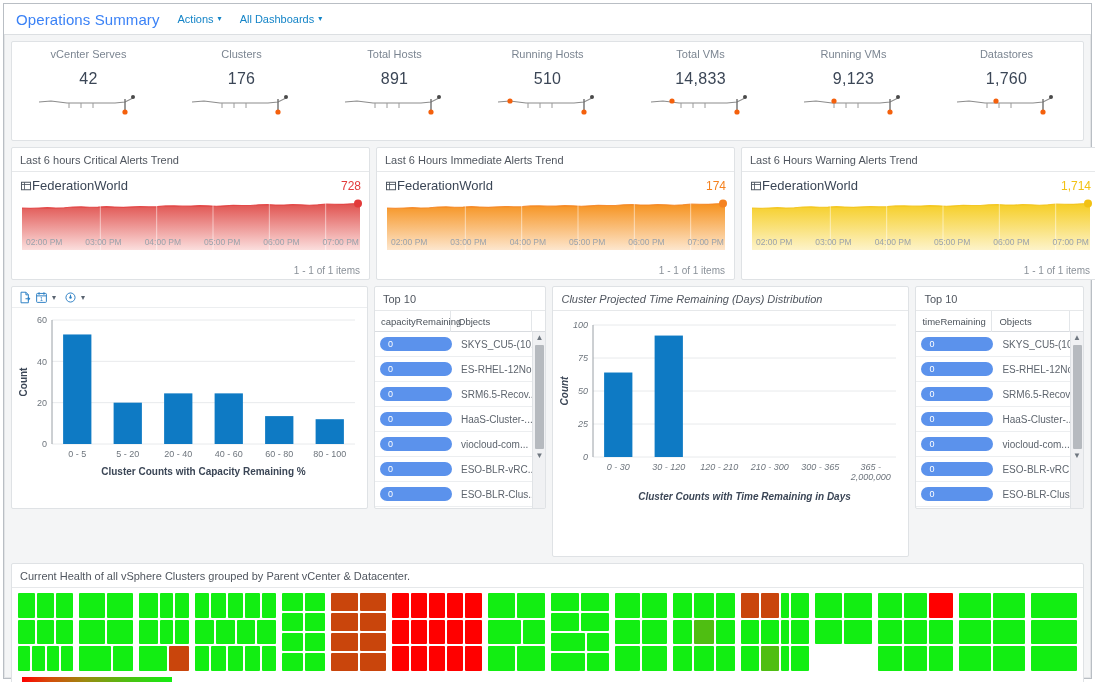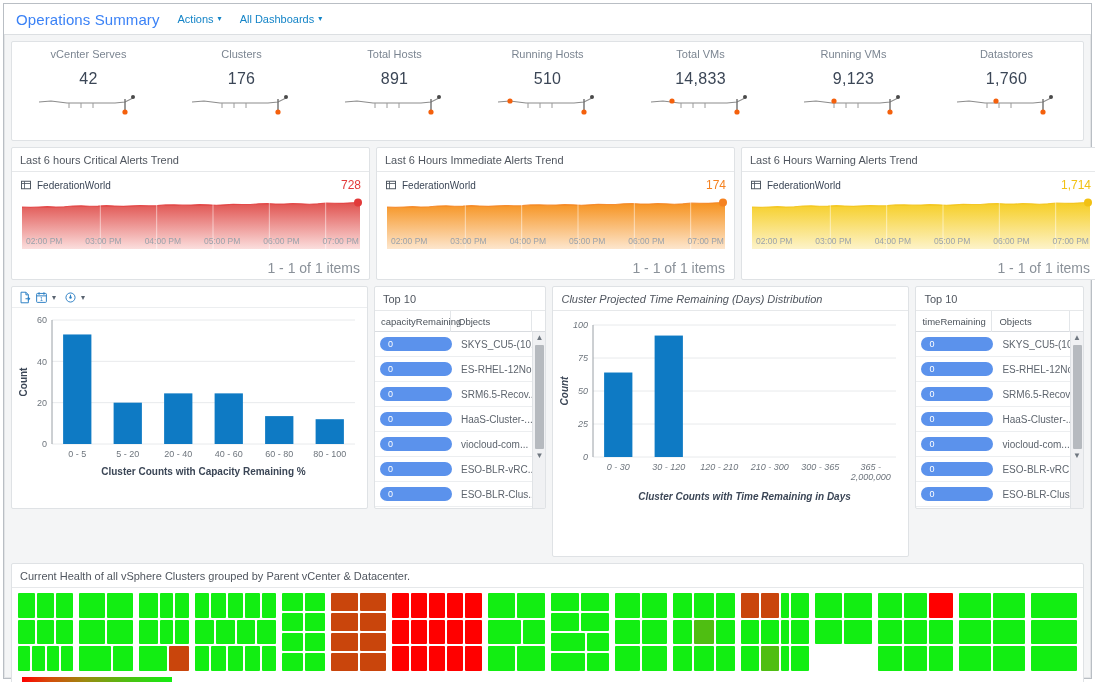--- a/index.html
+++ b/index.html
@@ -62,32 +62,32 @@
   }
   .env-label { font-size: 11px; color: #7b8591; }
   .env-value { font-size: 16px; color: #3b4656; margin-top: 10px; letter-spacing: .3px; }
   .spark { margin-top: 2px; }
 
   
   .trend-row { display: flex; gap: 6px; margin-bottom: 6px; }
   .trend { width: 359px; height: 133px; }
   .trend-inner { padding: 6px 8px 0 8px; position: relative; height: 108px; }
   .trend-top { display: flex; align-items: center; justify-content: space-between; }
-  .trend-obj { display: flex; align-items: center; gap: 5px; font-size: 10px; color: #3b4656; }
+  .trend-obj { display: flex; align-items: center; font-size: 13px; color: #3b4656; }
   .trend-val { font-size: 12px; font-weight: 400; }
   .trend-chart { position: relative; margin-top: 5px; height: 52px; }
   .trend-chart svg { display: block; }
   .tick-labels {
     display: flex; justify-content: space-between;
     position: absolute; left: 6px; right: 2px; bottom: 3px;
     font-size: 8.5px; color: #9aa2ab; pointer-events: none;
   }
   .trend-foot {
     position: absolute; right: 9px; bottom: 4px;
-    font-size: 14px; color: #8a9199;
+    font-size: 10px; color: #8a9199;
   }
 
   
   .mid-row { display: flex; gap: 6px; margin-bottom: 6px; }
   .cap-panel { width: 359px; height: 223px; }
   .top10 { width: 176px; height: 223px; }
   .proj-panel { width: 359px; height: 271px; font-style: italic; }
   .top10b { width: 172px; height: 223px; overflow: hidden; }
 
   .chart-toolbar {

